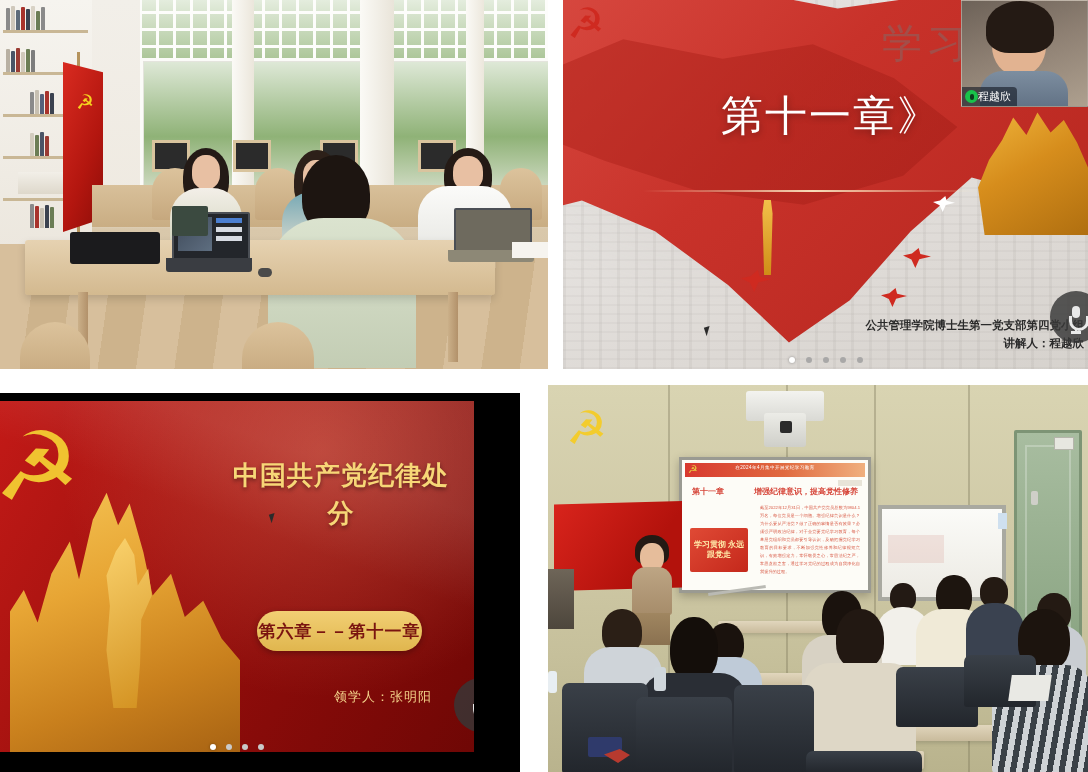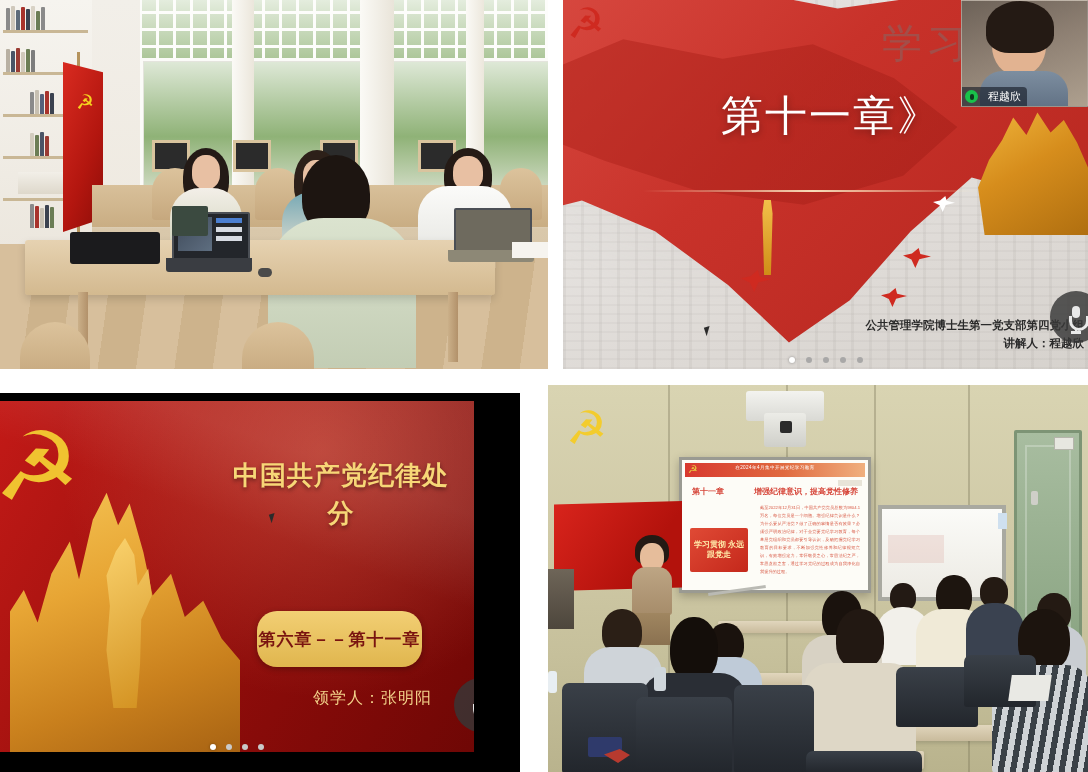--- a/index.html
+++ b/index.html
@@ -93,21 +93,21 @@
     background:linear-gradient(180deg,#f2c04a,#cf8d17);
     clip-path:polygon(30% 0,70% 0,80% 18%,70% 100%,30% 100%,20% 18%);}
   .glowline{position:absolute;left:80px;top:190px;width:340px;height:2px;
     background:linear-gradient(90deg,transparent,rgba(255,240,200,.9),transparent);}
   .s2-footer{position:absolute;right:4px;bottom:16px;text-align:right;color:#2a2a2a;
     font-size:11.5px;font-weight:bold;line-height:1.55;white-space:nowrap;}
   .s2-dots{position:absolute;left:0;right:0;bottom:6px;display:flex;justify-content:center;gap:11px;}
   .dot{width:6px;height:6px;border-radius:50%;background:rgba(160,160,160,.85);}
   .dot.active{background:#fff;box-shadow:0 0 3px rgba(0,0,0,.35);}
   .pip{position:absolute;border:1px solid rgba(255,255,255,.25);overflow:hidden;}
-  .pip-name{position:absolute;left:0;bottom:0;display:flex;align-items:center;gap:10px;
+  .pip-name{position:absolute;left:0;bottom:0;display:flex;align-items:center;gap:0;
     background:rgba(20,25,35,.62);color:#fff;font-size:11px;padding:2px 6px 2px 3px;
     border-radius:0 4px 0 0;white-space:nowrap;}
   .mic-dot{width:13px;height:13px;border-radius:50%;background:#19c24a;
     display:flex;align-items:center;justify-content:center;flex:0 0 auto;}
   .mic-dot::before{content:"";width:4px;height:6px;border-radius:2px;background:#0d3b1d;
     box-shadow:0 5px 0 -2px #0d3b1d;}
   .mic-btn{position:absolute;border-radius:50%;background:rgba(55,55,55,.82);
     display:flex;align-items:center;justify-content:center;}
   .mic-glyph{width:34%;height:44%;position:relative;}
   .mic-glyph::before{content:"";position:absolute;left:25%;top:0;width:50%;height:56%;
@@ -135,25 +135,25 @@
     clip-path:polygon(0% 100%,0% 48%,6% 40%,12% 52%,18% 34%,26% 22%,
       30% 36%,36% 14%,42% 4%,47% 16%,52% 8%,58% 26%,62% 42%,
       70% 34%,76% 50%,84% 44%,92% 58%,100% 66%,100% 100%);}
   .s3-statue2{position:absolute;left:96px;bottom:44px;width:58px;height:170px;
     background:linear-gradient(150deg,#fbd46f,#d2901f);
     clip-path:polygon(30% 100%,18% 66%,24% 40%,18% 22%,34% 8%,50% 0%,
       66% 10%,72% 28%,90% 18%,96% 34%,78% 48%,76% 74%,70% 100%);}
   .s3-title{position:absolute;right:18px;top:56px;width:230px;text-align:center;
     color:#f7d777;font-size:26px;line-height:1.45;font-weight:bold;letter-spacing:1px;
     text-shadow:0 2px 4px rgba(0,0,0,.45);}
-  .s3-pill{position:absolute;right:52px;top:210px;width:165px;height:56px;border-radius:20px;
+  .s3-pill{position:absolute;right:52px;top:210px;width:165px;height:40px;border-radius:20px;
     background:linear-gradient(180deg,#f2cf74,#e0b64e);display:flex;align-items:center;
     justify-content:center;color:#7a1410;font-size:17px;font-weight:bold;letter-spacing:1px;
     box-shadow:0 2px 6px rgba(0,0,0,.3);}
-  .s3-sub{position:absolute;right:42px;top:287px;color:#f3d28a;font-size:16px;letter-spacing:1px;}
+  .s3-sub{position:absolute;right:42px;top:287px;color:#f3d28a;font-size:13px;letter-spacing:1px;}
   .s3-dots{position:absolute;left:0;bottom:2px;width:474px;display:flex;justify-content:center;gap:10px;}
   .s3-dots .dot{background:#c9c9c9;}
   .s3-dots .dot.active{background:#fff;}
 
   
   #p4{left:548px;top:385px;width:540px;height:387px;background:#cfc8a8;}
   .cl-wall{position:absolute;inset:0;
     background:linear-gradient(180deg,#d9d4b2 0%,#cfc9a6 42%,#c6c09b 70%,#b9b38d 100%);}
   .cl-panelline{position:absolute;top:0;bottom:0;width:2px;background:rgba(120,115,85,.35);}
   .cl-door{position:absolute;right:6px;top:45px;width:62px;height:220px;

